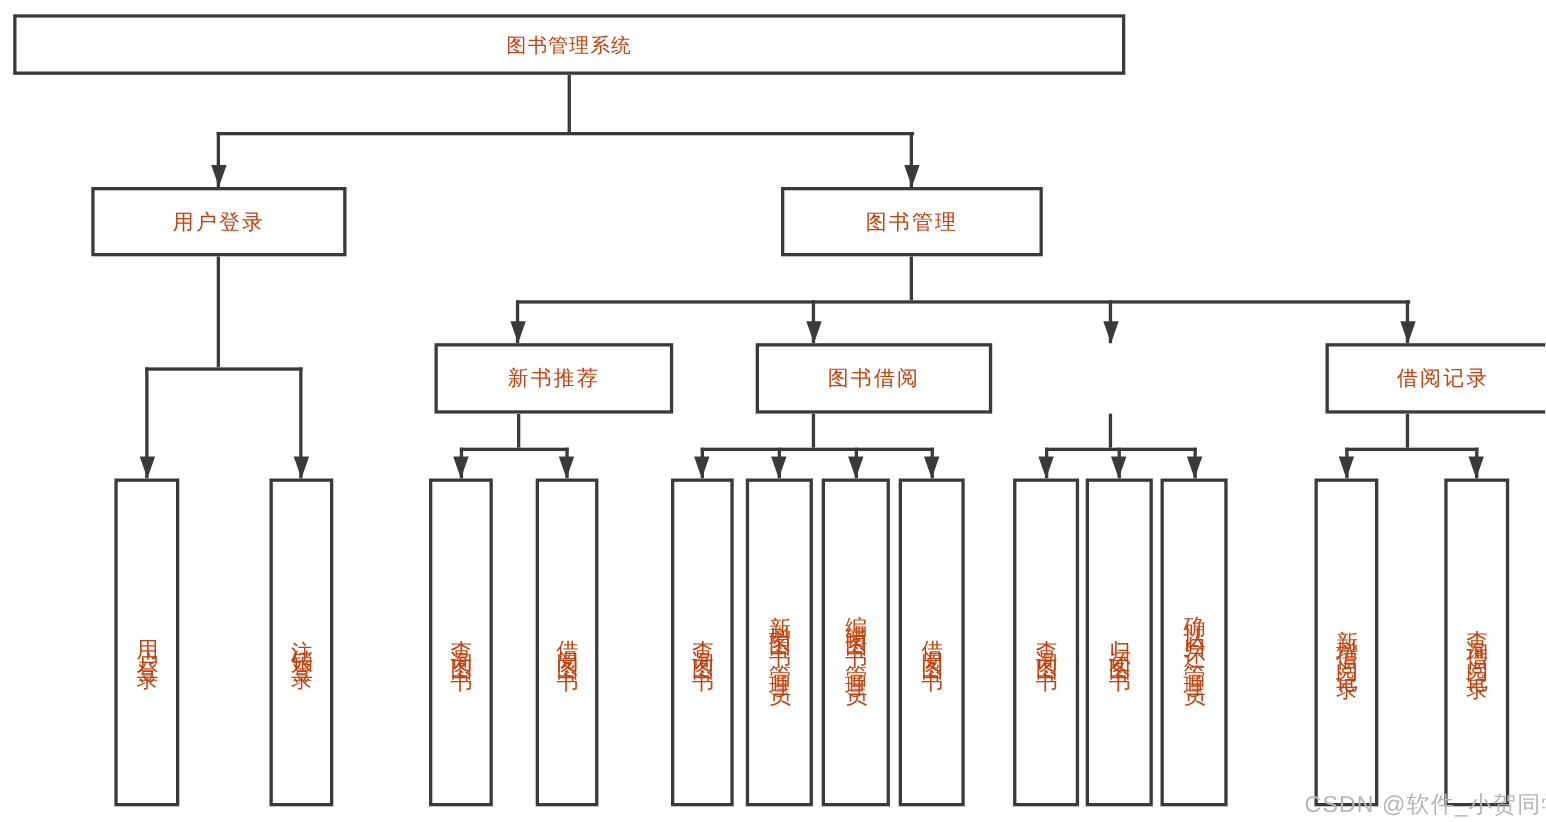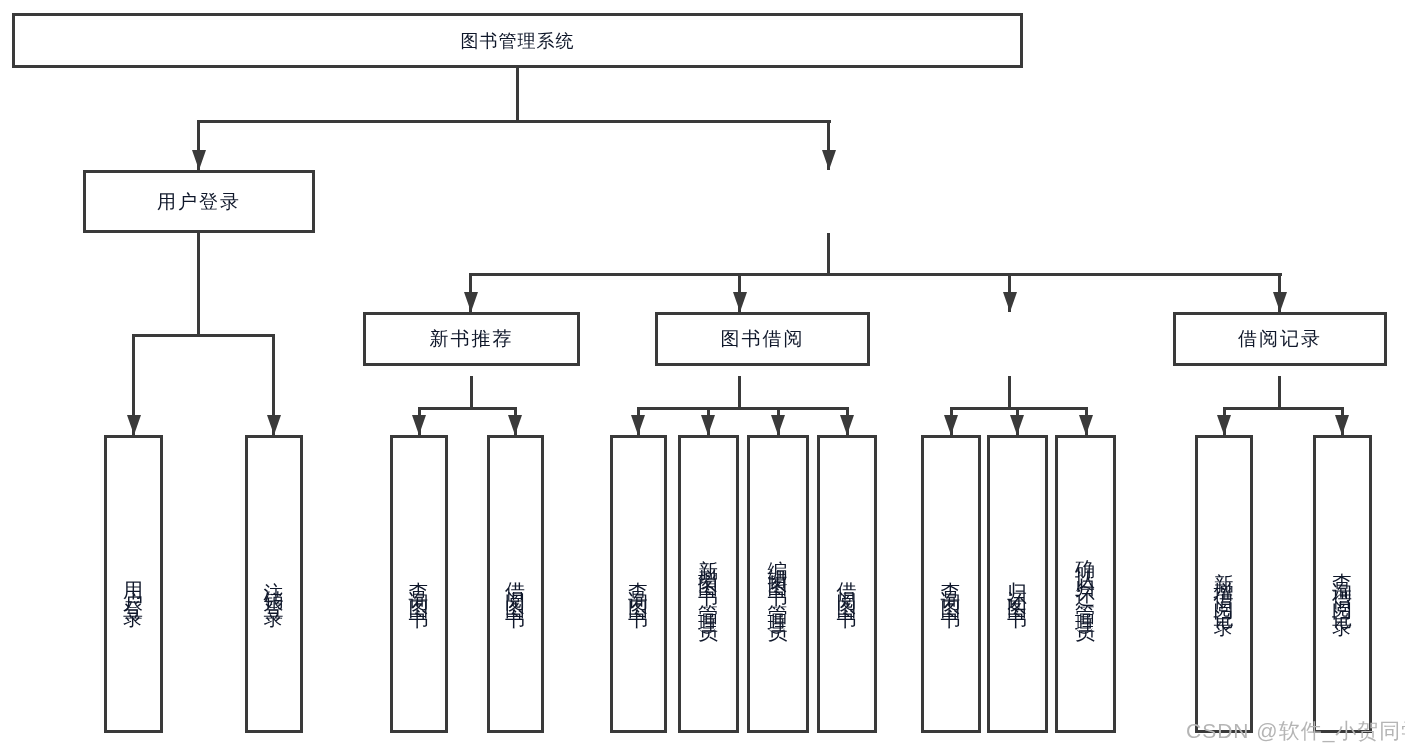--- a/index.html
+++ b/index.html
@@ -11,26 +11,26 @@
     overflow:hidden;
   }
   .node {
     position:absolute;
     background:#ffffff;
     border:3px solid #3a3a3a;
     box-sizing:border-box;
     display:flex;
     align-items:center;
     justify-content:center;
-    color:#0f172a;
+    color:#c2410c;
     z-index:2;
   }
   .h-node { font-size:19px; letter-spacing:2px; }
   .root-node { font-size:18px; letter-spacing:1px; }
-  .l2 { top:312px; height:54px; }
+  .l2 { top:312px; height:64px;margin-left:32px; }
   .leaf {
     top:435px; height:298px;
     writing-mode:vertical-rl;
     text-orientation:mixed;
     font-size:20px;
     letter-spacing:9px;
     line-height:1;
   }
   .vl { position:absolute; width:3px; background:#3a3a3a; z-index:1; }
   .hl { position:absolute; height:3px; background:#3a3a3a; z-index:1; }
@@ -52,20 +52,21 @@
 </style>
 </head>
 <body>
 
 <div id="canvas">
 
   <div class="node h-node root-node" style="left:12px; top:13px; width:1011px; height:55px;">图书管理系统</div>
 
   <div class="node h-node" style="left:83px; top:170px; width:232px; height:63px;">用户登录</div>
 
+  <div class="node h-node" style="left:710px; top:170px; width:238px; height:63px;">图书管理</div>
 
   <div class="node h-node l2" style="left:363px; width:217px;">新书推荐</div>
 
   <div class="node h-node l2" style="left:655px; width:215px;">图书借阅</div>
 
 
   <div class="node h-node l2" style="left:1173px; width:214px;">借阅记录</div>
 
   <div class="node leaf" style="left:104px; width:59px;">用户登录</div>
   <div class="node leaf" style="left:245px; width:58px;">注销登录</div>

